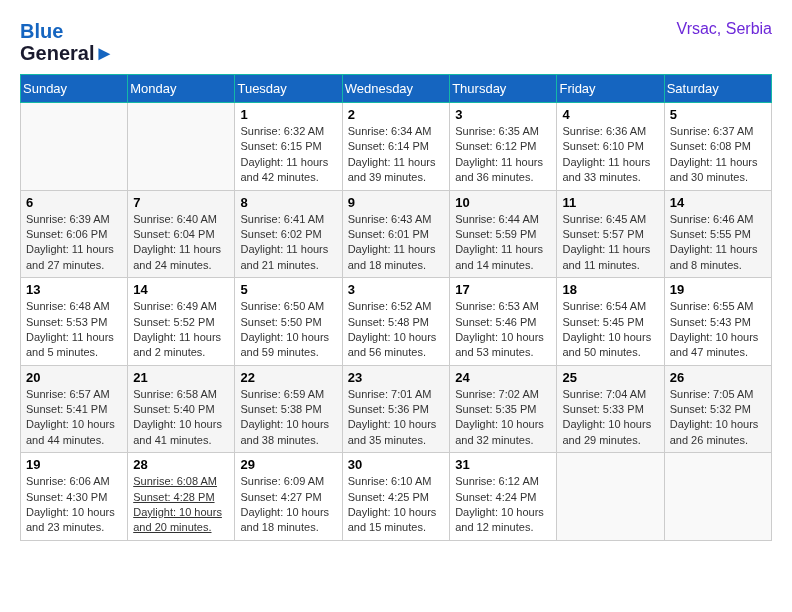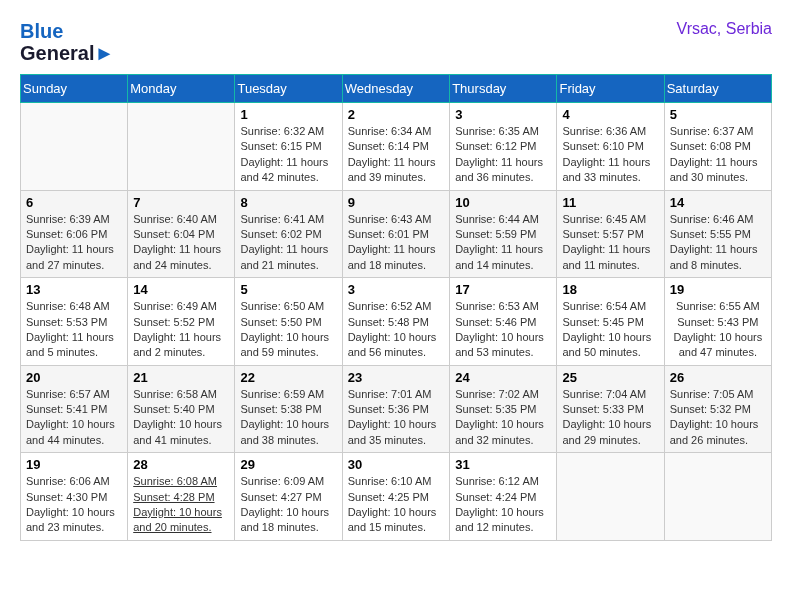--- a/index.html
+++ b/index.html
@@ -213,21 +213,21 @@
 Daylight: 10 hours and 53 minutes.</div>
         </td>
         <td>
           <span class="day-num">18</span>
           <div class="day-info" style="white-space: pre-line;">Sunrise: 6:54 AM
 Sunset: 5:45 PM
 Daylight: 10 hours and 50 minutes.</div>
         </td>
         <td>
           <span class="day-num">19</span>
-          <div class="day-info" style="white-space: pre-line; text-align: center;">Sunrise: 6:55 AM
+          <div class="day-info" style="white-space: pre-line;">Sunrise: 6:55 AM
 Sunset: 5:43 PM
 Daylight: 10 hours and 47 minutes.</div>
         </td>
       </tr>
       <tr>
         <td>
           <span class="day-num">20</span>
           <div class="day-info" style="white-space: pre-line;">Sunrise: 6:57 AM
 Sunset: 5:41 PM
 Daylight: 10 hours and 44 minutes.</div>

